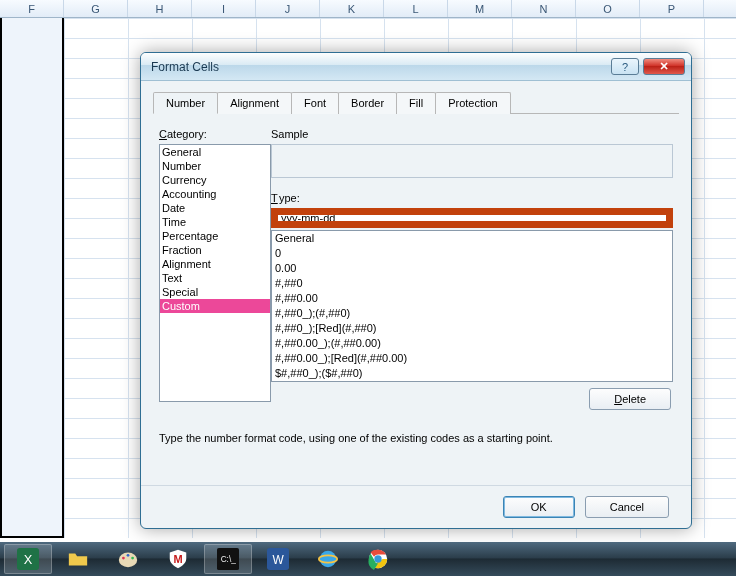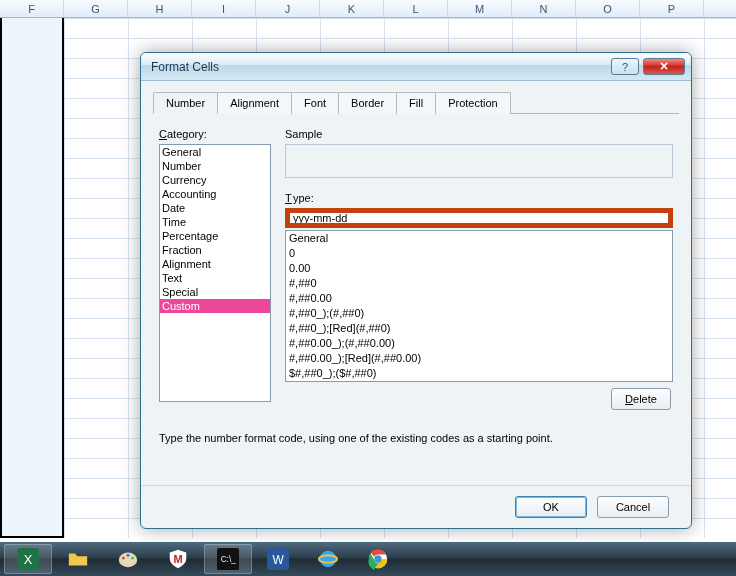--- a/index.html
+++ b/index.html
@@ -69,45 +69,45 @@
     background:#f4f7f9; position:relative; top:1px; cursor:pointer;
     border-radius:2px 2px 0 0;
   }
   .tab.active { background:#eef3f6; border-bottom:1px solid #eef3f6; z-index:2; }
 
   .panel { padding:10px 6px 4px 6px; }
 
   .label { font-size:11px; color:#000; }
   .underline { text-decoration:underline; text-decoration-color:#000; text-underline-offset:1px; display:inline-block; width:8px; }
 
-  .cols { display:flex; gap:14px; }
+  .cols { display:flex; }
   .cat-col { width:112px; }
   .cat-list {
     margin-top:2px; height:258px; border:1px solid #899aab;
     background:#fff; font-size:11px; overflow-y:scroll; overflow-x:hidden;
   }
   .cat-list div { padding:1px 2px; cursor:pointer; white-space:nowrap; }
   .cat-list .sel { background:#ec4899; color:#fff; }
 
   .right-col { flex:1; }
   .sample-box {
     margin-top:2px; height:34px; border:1px solid #bac7d4; background:#eef3f6;
   }
   .type-input {
     width:100%; height:20px; font-size:11px; padding:1px 3px;
-    border:5px solid #c2410c; background:#fff; margin-top:2px;
+    border:7px solid #c2410c; background:#fff; margin-top:2px;
   }
   .type-list {
     margin-top:2px; height:152px; border:1px solid #899aab; background:#fff;
     font-size:11px; overflow-y:scroll; overflow-x:hidden;
   }
   .type-list div { padding:0 3px; line-height:15px; white-space:nowrap; cursor:pointer; }
 
   .btn {
-    height:22px; min-width:72px; padding:0 12px; font-size:11px;
+    height:22px; min-width:72px; padding:0 24px; font-size:11px;
     background:linear-gradient(#fdfdfd,#e9eef3); border:1px solid #8a9db0;
     border-radius:3px; cursor:pointer;
   }
   .btn.small { min-width:60px; }
   .btn.focus { border-color:#3b84b5; box-shadow:0 0 0 1px #7fb9e0 inset; }
   .delete-row { display:flex; justify-content:flex-end; margin-top:6px; padding-right:2px; }
 
   .hint { font-size:11px; margin-top:22px; color:#000; }
 
   .dlg-buttons {

